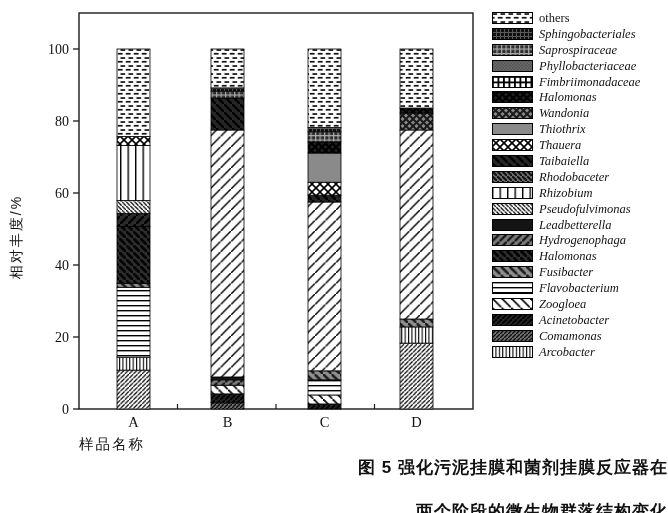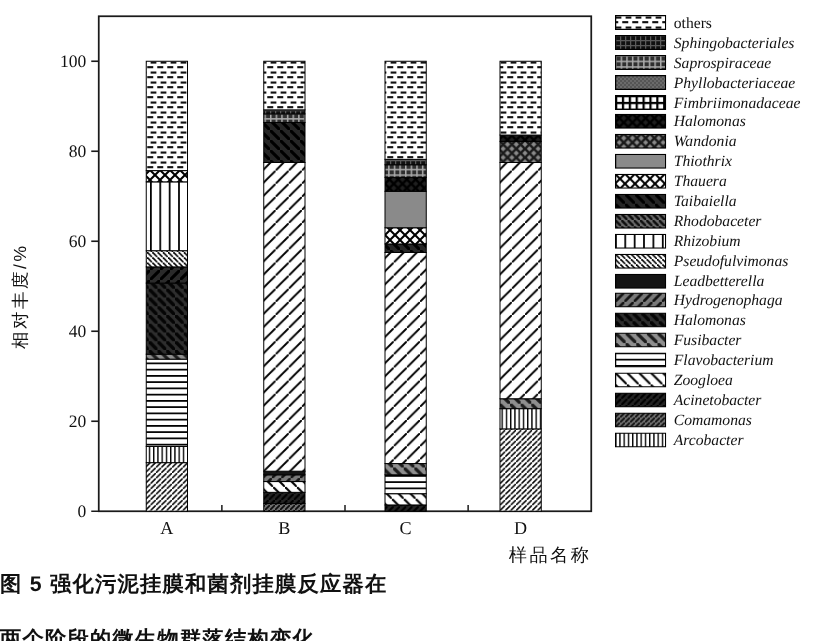--- a/index.html
+++ b/index.html
@@ -13,25 +13,25 @@
   }
   .ylabel{
     position:absolute; left:17px; top:237px;
     transform:translate(-50%,-50%) rotate(-90deg);
     white-space:nowrap;
     font-size:14px; letter-spacing:2px;
     font-family:"Liberation Sans", sans-serif;
   }
   .xlabel{
     position:absolute; left:79px; top:435px; width:394px;
-    text-align:right; font-size:14.5px; letter-spacing:2px;
+    text-align:left; font-size:14.5px; letter-spacing:2px;
     font-family:Liberation Serif, serif;
   }
   .caption{
-    position:absolute; left:0; width:668px; text-align:left;
+    position:absolute; left:0; width:668px; text-align:right;
     font-weight:bold; font-size:17px; letter-spacing:1px;
     font-family:"Liberation Sans", sans-serif;
   }
   .caption.l1{top:456px;}
   .caption.l2{top:500px;}
   #chart-svg{position:absolute; left:0; top:0;}
   #pattern-defs{position:absolute; width:0; height:0;}
   .legend{
     position:absolute; left:492px; top:12px; width:176px;
   }

